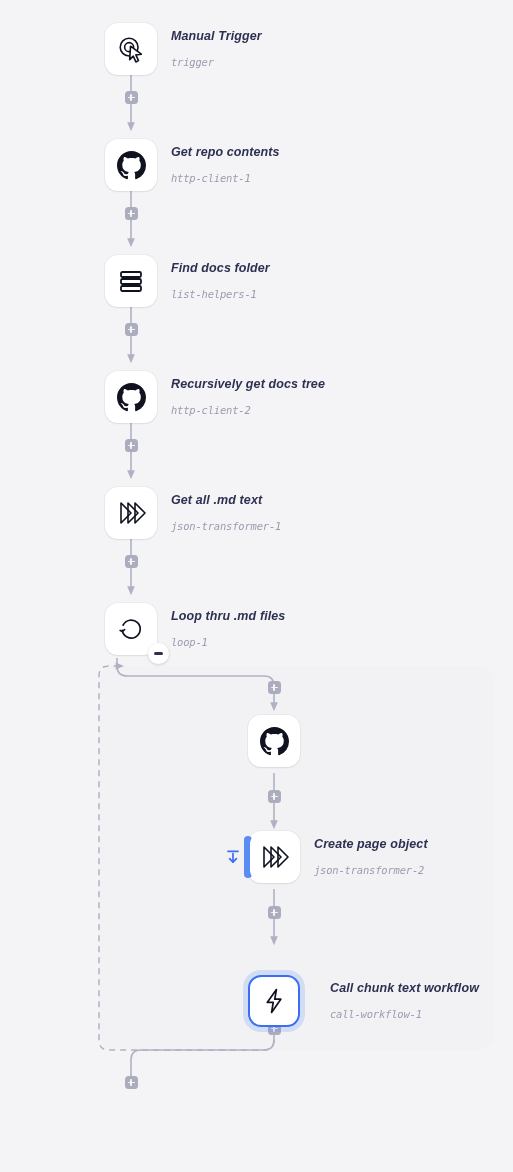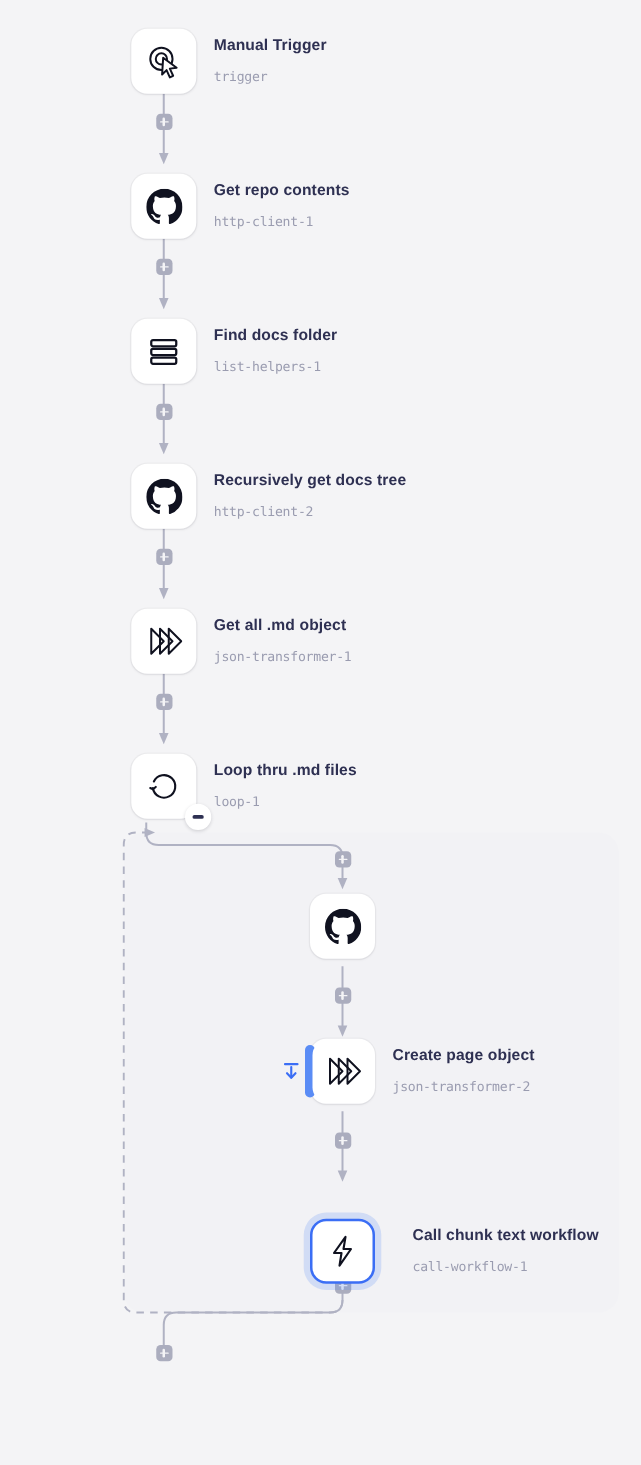--- a/index.html
+++ b/index.html
@@ -11,20 +11,21 @@
     height: 1172px;
     background: #f4f4f6;
     font-family: "Liberation Sans", sans-serif;
     overflow: hidden;
   }
   #canvas {
     position: relative;
     width: 510px;
     height: 1172px;
     background: #f4f4f6;
+    font-style: italic;
   }
   #edges {
     position: absolute;
     left: 0; top: 0;
     width: 513px;
     height: 1172px;
     pointer-events: none;
   }
 
   
@@ -261,21 +262,21 @@
     <div class="node-box">
       <span class="icon-wrap">
         <svg width="30" height="30" viewBox="0 0 30 30" fill="none" stroke="#101220" stroke-width="1.6" stroke-linejoin="round">
           <path d="M5,5 L5,25 L15,15 Z"></path>
           <path d="M12,5 L12,25 L22,15 Z"></path>
           <path d="M19,5 L19,25 L29,15 Z"></path>
         </svg>
       </span>
     </div>
     <div class="labels">
-      <div class="node-title">Get all .md object</div>
+      <div class="node-title">Get all .md text</div>
       <div class="node-sub">json-transformer-1</div>
     </div>
   </div>
 
   <div class="node" style="left:105px; top:603px;">
     <div class="node-box">
       <span class="icon-wrap">
         <svg width="28" height="28" viewBox="0 0 28 28" fill="none" stroke="#101220" stroke-width="1.7">
           <path d="M6.1,10.2 A9,9 0 1 1 5.3,15.4" stroke-linecap="round"></path>
           <path d="M3.2,15.4 L5.4,16.4 L7.6,14.6" stroke-linecap="round" stroke-linejoin="round"></path>

